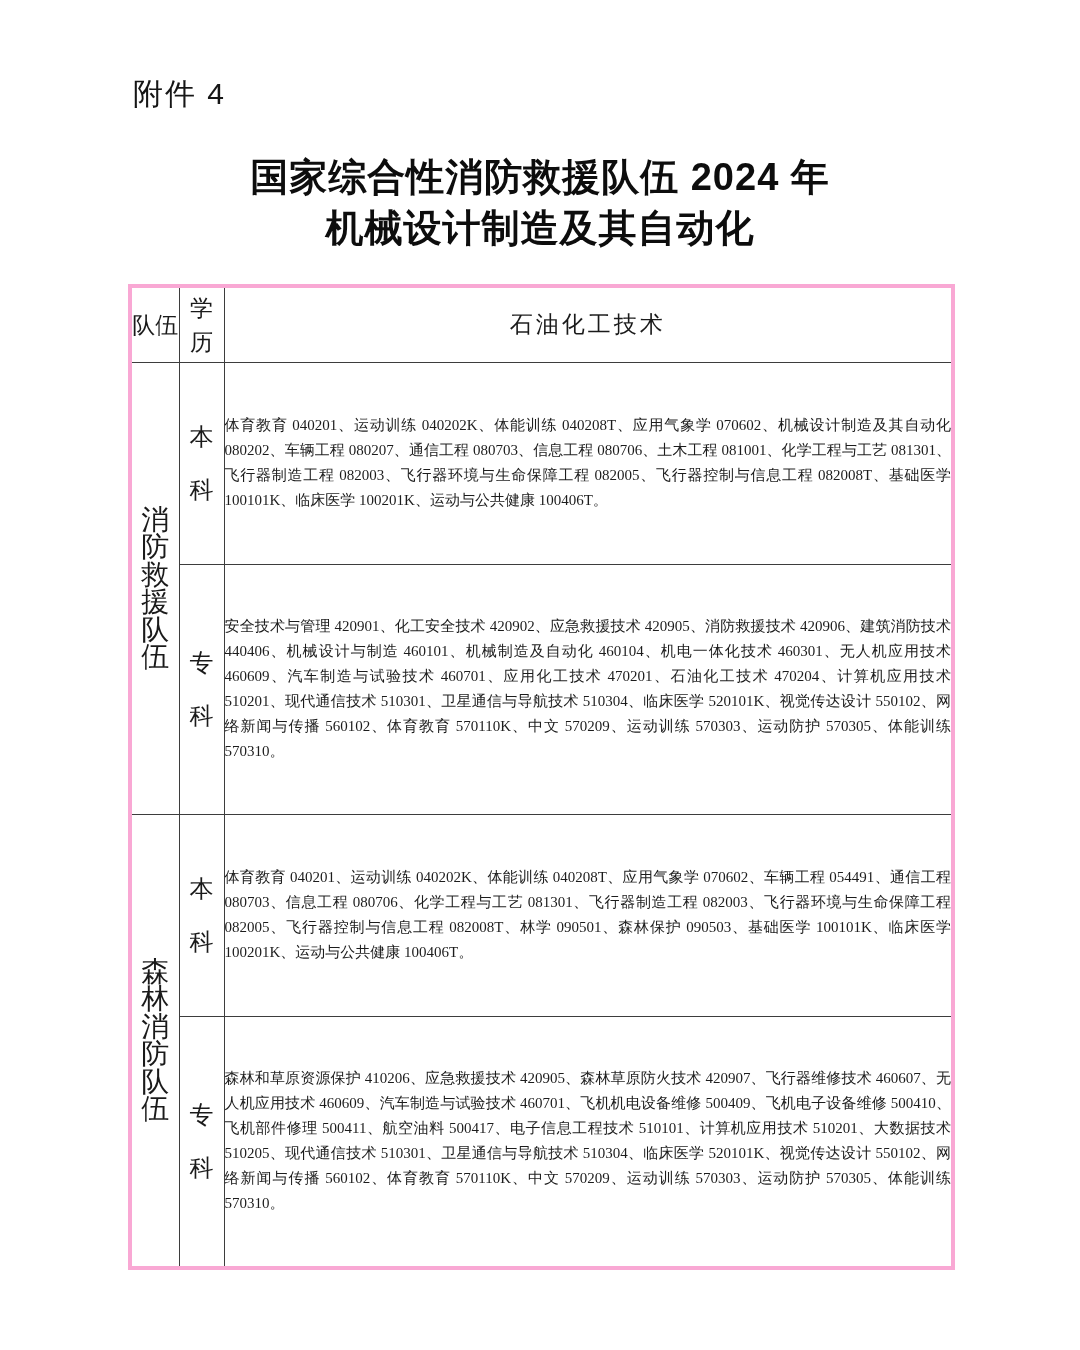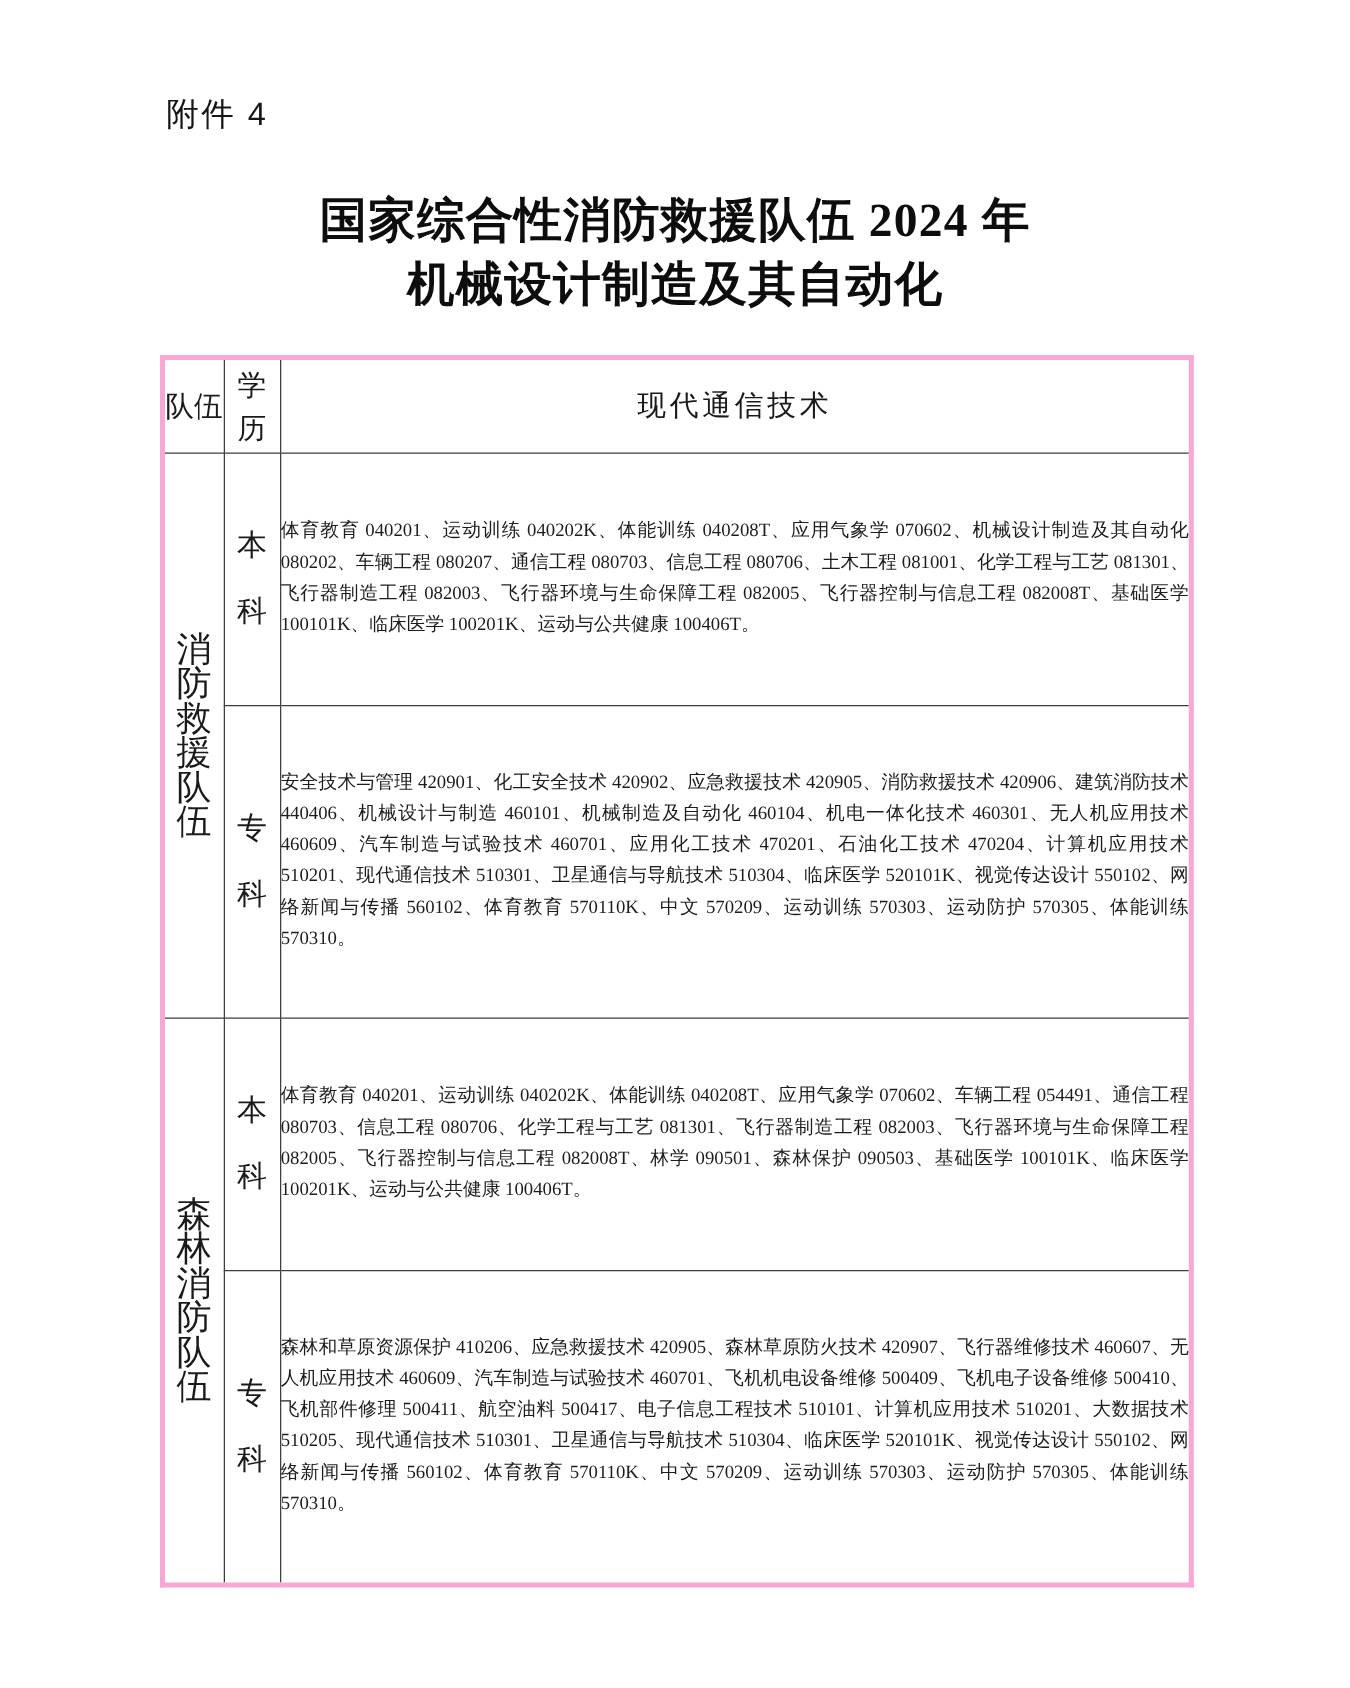--- a/index.html
+++ b/index.html
@@ -18,38 +18,38 @@
     position: relative;
     width: 1080px;
     height: 1350px;
     background: #ffffff;
     overflow: hidden;
   }
   .attachment-label {
     position: absolute;
     left: 133px;
     top: 74px;
-    font-size: 26px;
+    font-size: 30px;
     letter-spacing: 2px;
     font-family: "Liberation Sans", "DejaVu Sans", sans-serif;
     color: #161616;
   }
   .doc-title {
     position: absolute;
     left: 0;
     right: 0;
     top: 152px;
     margin: 0;
     text-align: center;
     font-size: 38px;
     line-height: 51px;
     font-weight: bold;
     letter-spacing: 1px;
     color: #0d0d0d;
-    font-family: Liberation Serif, serif;
+    font-family: Liberation Sans, sans-serif;
   }
   .doc-title span { display: block; }
 
   table.majors-table {
     position: absolute;
     left: 128px;
     top: 284px;
     width: 823px;
     border-collapse: collapse;
     table-layout: fixed;
@@ -122,21 +122,21 @@
   <table class="majors-table">
     <colgroup>
       <col class="col-team">
       <col class="col-edu">
       <col class="col-majors">
     </colgroup>
     <tbody>
       <tr class="header-row">
         <th class="stacked sans-label header-vert">队伍</th>
         <th class="stacked sans-label header-vert">学历</th>
-        <th class="sans-label header-majors">现代通信技术</th>
+        <th class="sans-label header-majors">石油化工技术</th>
       </tr>
 
       <tr class="row-bk-fire">
         <td rowspan="2" class="stacked sans-label team-cell">消防救援队伍</td>
         <td class="stacked sans-label edu-cell">本科</td>
         <td class="majors-cell">体育教育 040201、运动训练 040202K、体能训练 040208T、应用气象学 070602、机械设计制造及其自动化 080202、车辆工程 080207、通信工程 080703、信息工程 080706、土木工程 081001、化学工程与工艺 081301、飞行器制造工程 082003、飞行器环境与生命保障工程 082005、飞行器控制与信息工程 082008T、基础医学 100101K、临床医学 100201K、运动与公共健康 100406T。</td>
       </tr>
 
       <tr class="row-zk-fire">
         <td class="stacked sans-label edu-cell">专科</td>

